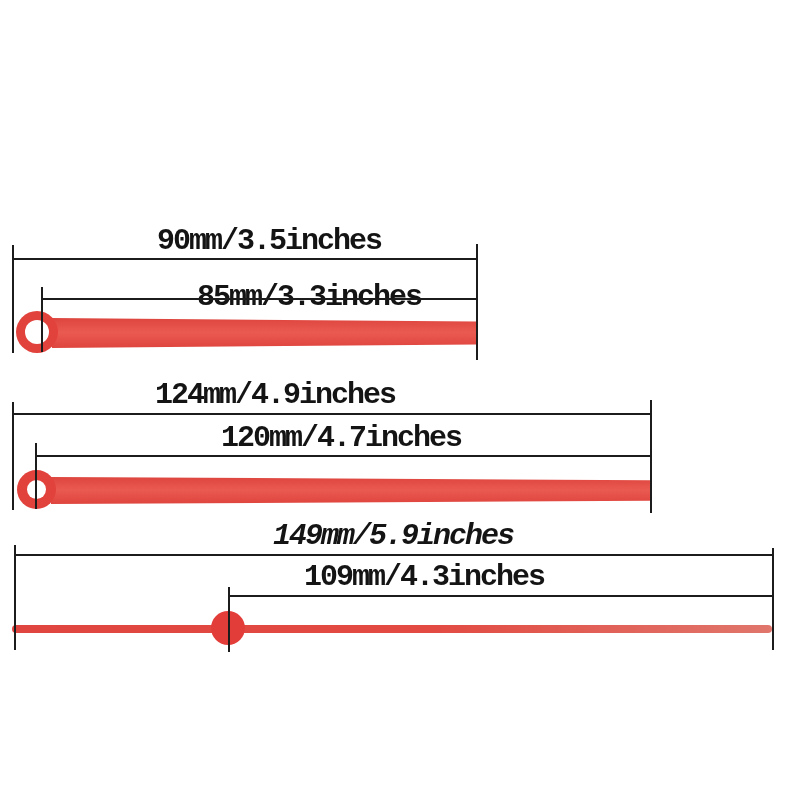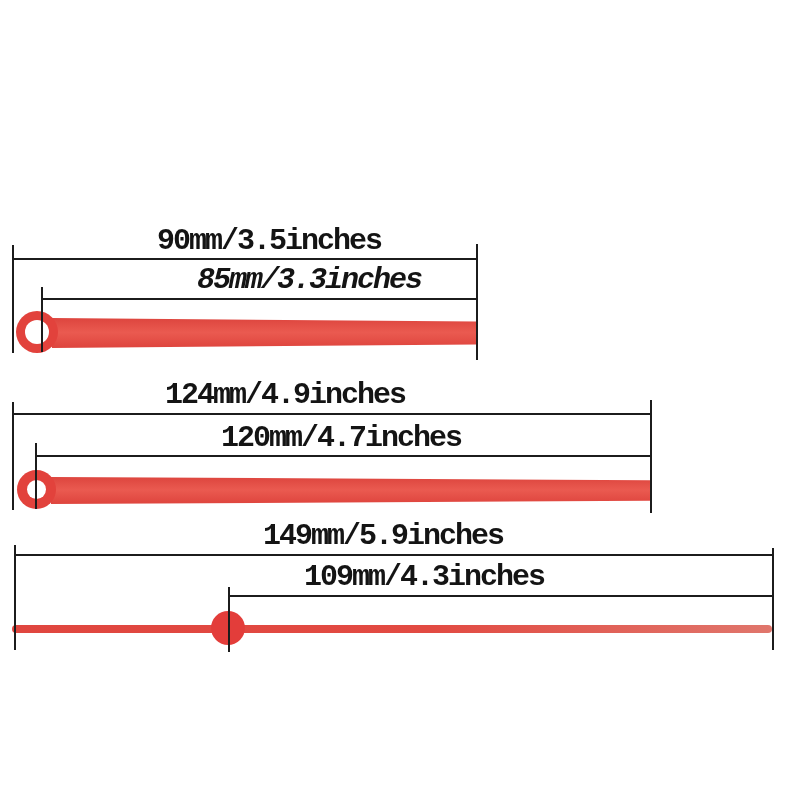--- a/index.html
+++ b/index.html
@@ -74,52 +74,52 @@
 <body>
 
 <div class="canvas">
 
   <section>
     <span class="dim-label" style="left:117px; top:226px;">90mm/3.5inches</span>
     <div class="dim-line" style="left:13px; top:258px; width:464px;"></div>
     <div class="dim-tick" style="left:12px; top:245px; height:108px;"></div>
     <div class="dim-tick" style="left:476px; top:244px; height:116px;"></div>
 
-    <span class="dim-label" style="left:157px; top:265px;font-style:italic;">85mm/3.3inches</span>
+    <span class="dim-label" style="left:157px; top:282px;">85mm/3.3inches</span>
     <div class="dim-line" style="left:42px; top:298px; width:435px;"></div>
     <div class="dim-tick" style="left:41px; top:287px; height:65px;"></div>
 
     <div>
       <div class="ring" style="left:16px; top:311px; width:42px; height:42px;">
         <div class="hole" style="left:9px; top:9px; width:24px; height:24px;"></div>
       </div>
       <div class="blade taper" style="left:52px; top:318px; width:424px; height:30px;"></div>
     </div>
   </section>
 
   <section>
-    <span class="dim-label" style="left:125px; top:380px;">124mm/4.9inches</span>
+    <span class="dim-label" style="left:115px; top:380px;">124mm/4.9inches</span>
     <div class="dim-line" style="left:13px; top:413px; width:638px;"></div>
     <div class="dim-tick" style="left:12px; top:402px; height:108px;"></div>
     <div class="dim-tick" style="left:650px; top:400px; height:113px;"></div>
 
     <span class="dim-label" style="left:181px; top:423px;">120mm/4.7inches</span>
     <div class="dim-line" style="left:36px; top:455px; width:615px;"></div>
     <div class="dim-tick" style="left:35px; top:443px; height:66px;"></div>
 
     <div>
       <div class="ring" style="left:17px; top:470px; width:39px; height:39px;">
         <div class="hole" style="left:10px; top:10px; width:19px; height:19px;"></div>
       </div>
       <div class="blade taper" style="left:51px; top:477px; width:599px; height:27px;"></div>
     </div>
   </section>
 
   <section>
-    <span class="dim-label" style="left:223px; top:521px;">149mm/5.9inches</span>
+    <span class="dim-label" style="left:233px; top:521px;font-style:italic;">149mm/5.9inches</span>
     <div class="dim-line" style="left:15px; top:554px; width:758px;"></div>
     <div class="dim-tick" style="left:14px; top:545px; height:105px;"></div>
     <div class="dim-tick" style="left:772px; top:548px; height:102px;"></div>
 
     <span class="dim-label" style="left:264px; top:562px;">109mm/4.3inches</span>
     <div class="dim-line" style="left:229px; top:595px; width:544px;"></div>
     <div class="dim-tick" style="left:228px; top:587px; height:65px;"></div>
 
     <div>
       <div class="second-blade" style="left:12px; top:625px; width:760px; height:8px;"></div>

